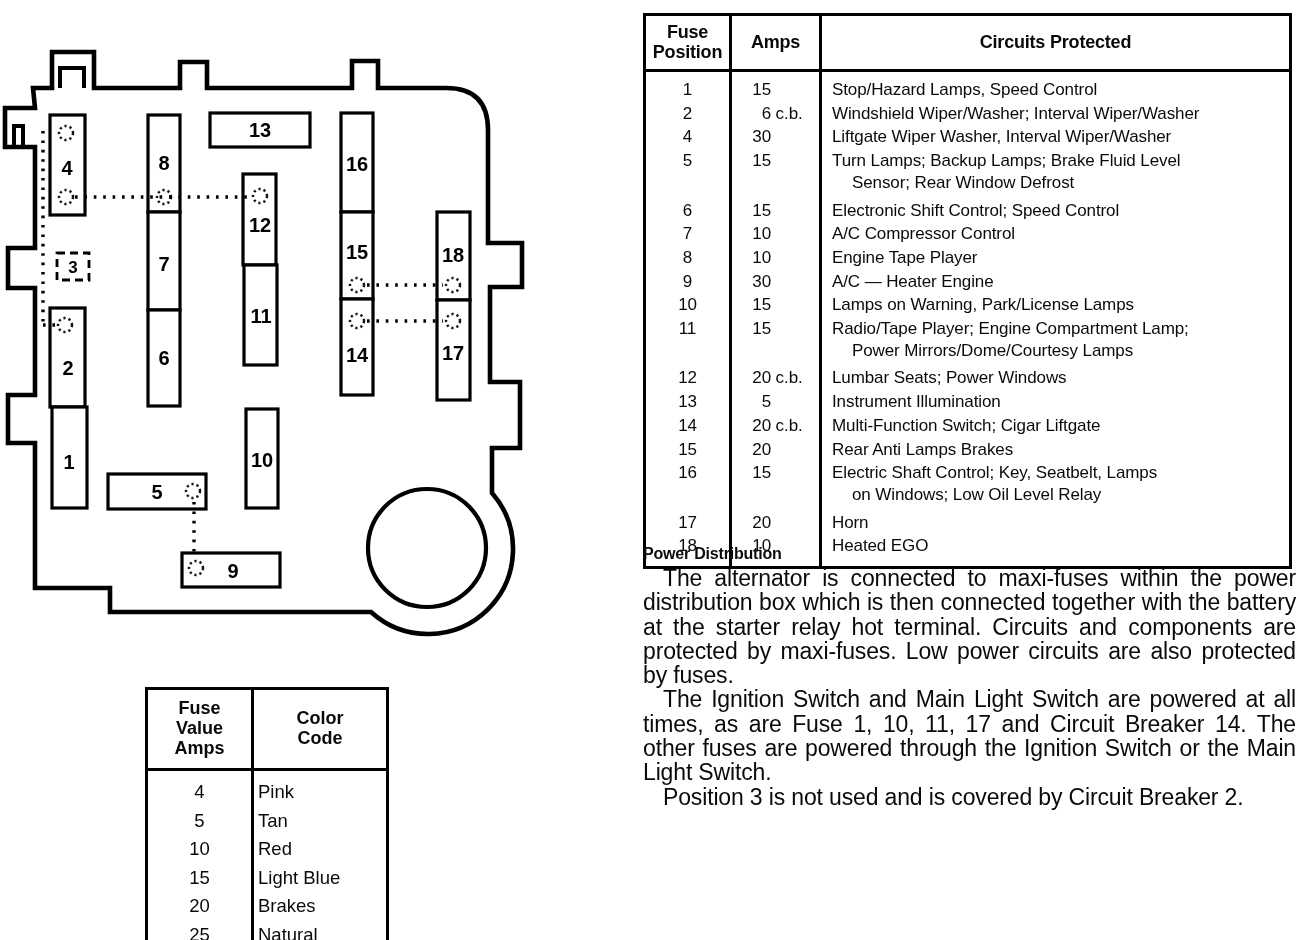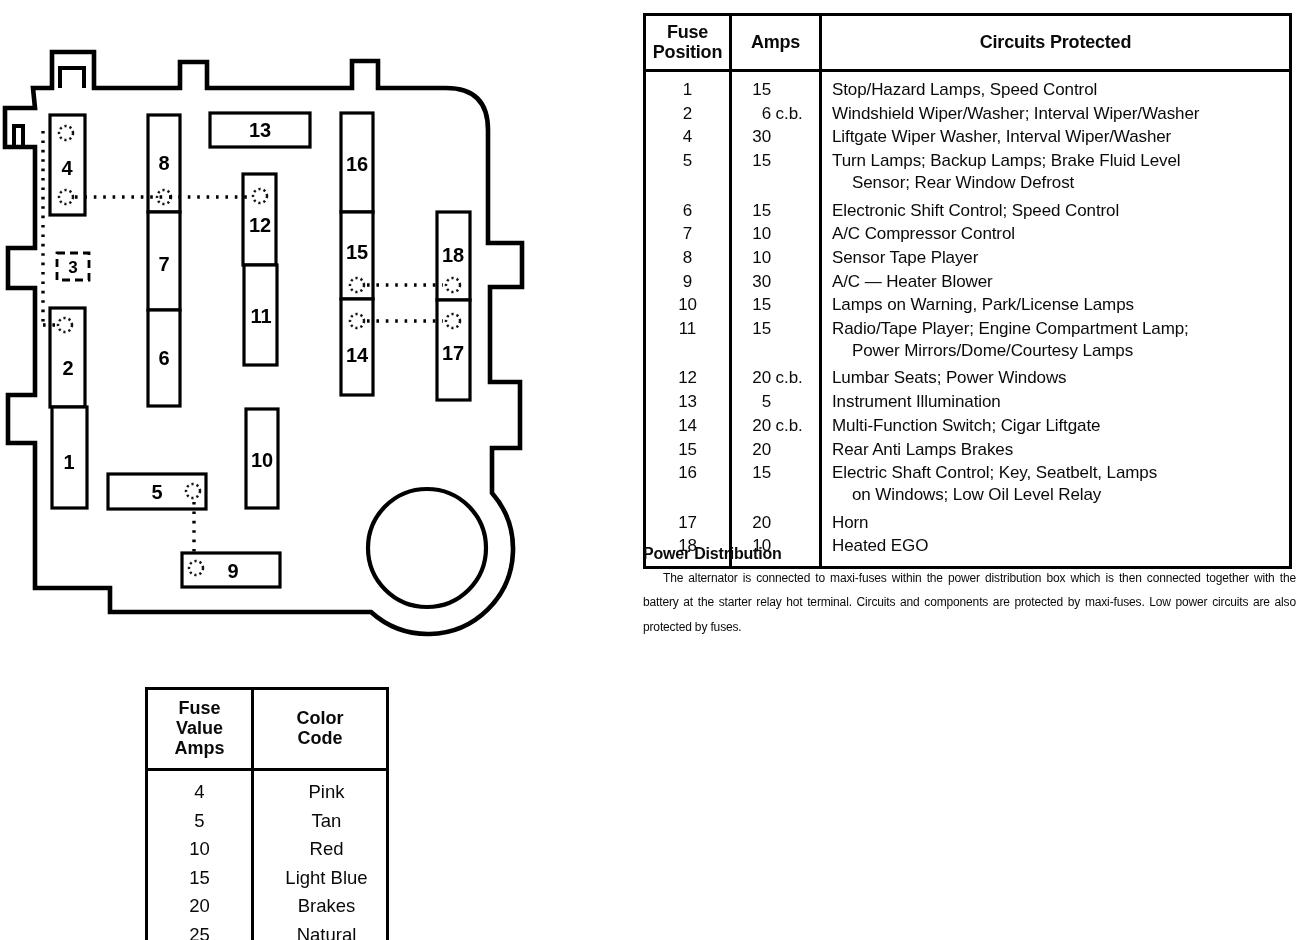--- a/index.html
+++ b/index.html
@@ -34,35 +34,35 @@
   .fuse-table tr.gap td{padding-top:5px;}
   td.c-pos{text-align:center;}
   td.c-amps{padding-left:12px;}
   .amp-num{display:inline-block;width:27px;text-align:right;}
   td.c-circ{white-space:pre-line;padding-left:30px;text-indent:-20px;margin-left:9px;}
   .pre{white-space:pre-line;}
 
   
   .power-dist{position:absolute;left:643px;top:545px;width:653px;}
   .power-dist h3{font-size:16px;font-weight:bold;margin:0 0 3px 0;letter-spacing:-0.2px;}
-  .power-dist p{font-size:12px;line-height:24.3px;margin:0;text-align:justify;
+  .power-dist p{font-size:23px;line-height:24.3px;margin:0;text-align:justify;
                 text-indent:20px;letter-spacing:-0.15px;}
 
   
   .color-table{position:absolute;left:145px;top:687px;width:244px;border:3.5px solid #000;
                table-layout:fixed;}
   .color-table col.c1{width:106px;}
   .color-table th{border-bottom:3.5px solid #000;font-size:18px;font-weight:bold;
                   text-align:center;line-height:20px;padding:8px 0 10px;}
   .color-table th.vline, .color-table td.vline{border-right:3.5px solid #000;}
   .color-table td{font-size:18.5px;line-height:26.5px;vertical-align:top;}
   .color-table tbody tr:first-child td{padding-top:8px;}
   .color-table tbody tr:last-child td{padding-bottom:10px;}
   td.cc-amps{text-align:center;}
-  td.cc-color{padding-left:14px;text-align:center;}
+  td.cc-color{padding-left:4px;}
 </style>
 </head>
 <body>
 
 <div class="page">
 
   <svg class="diagram" viewBox="0 0 560 680" width="560" height="680">
     <path class="outline" d="M 33,88 H 52 V 52 H 94 V 88 H 180 V 62 H 207 V 88 H 352 V 61 H 378 V 88 H 446
          Q 488,88 488,130 V 243 H 522 V 287 H 490 V 382 H 520 V 448 H 492 V 493
          A 85 85 0 0 1 371 612 H 110 V 588 H 35 V 443 H 8 V 395 H 35 V 288 H 8 V 248 H 35
@@ -205,26 +205,26 @@
           <td class="c-circ">Electronic Shift Control; Speed Control</td>
         </tr>
         <tr>
           <td class="c-pos vline">7</td>
           <td class="c-amps vline"><span class="amp-num">10</span></td>
           <td class="c-circ">A/C Compressor Control</td>
         </tr>
         <tr>
           <td class="c-pos vline">8</td>
           <td class="c-amps vline"><span class="amp-num">10</span></td>
-          <td class="c-circ">Sensor Tape Player</td>
+          <td class="c-circ">Engine Tape Player</td>
         </tr>
         <tr>
           <td class="c-pos vline">9</td>
           <td class="c-amps vline"><span class="amp-num">30</span></td>
-          <td class="c-circ">A/C — Heater Blower</td>
+          <td class="c-circ">A/C — Heater Engine</td>
         </tr>
         <tr>
           <td class="c-pos vline">10</td>
           <td class="c-amps vline"><span class="amp-num">15</span></td>
           <td class="c-circ">Lamps on Warning, Park/License Lamps</td>
         </tr>
         <tr>
           <td class="c-pos vline">11</td>
           <td class="c-amps vline"><span class="amp-num">15</span></td>
           <td class="c-circ">Radio/Tape Player; Engine Compartment Lamp;
@@ -265,20 +265,22 @@
           <td class="c-pos vline">18</td>
           <td class="c-amps vline"><span class="amp-num">10</span></td>
           <td class="c-circ">Heated EGO</td>
         </tr>
       </tbody>
   </table>
 
   <div class="power-dist">
     <h3>Power Distribution</h3>
     <p>The alternator is connected to maxi-fuses within the power distribution box which is then connected together with the battery at the starter relay hot terminal. Circuits and components are protected by maxi-fuses. Low power circuits are also protected by fuses.</p>
+    <p>The Ignition Switch and Main Light Switch are powered at all times, as are Fuse 1, 10, 11, 17 and Circuit Breaker 14. The other fuses are powered through the Ignition Switch or the Main Light Switch.</p>
+    <p>Position 3 is not used and is covered by Circuit Breaker 2.</p>
   </div>
 
   <table class="color-table">
     <colgroup>
         <col class="c1">
         <col>
       </colgroup>
     <thead>
       <tr>
         <th class="vline pre">Fuse

